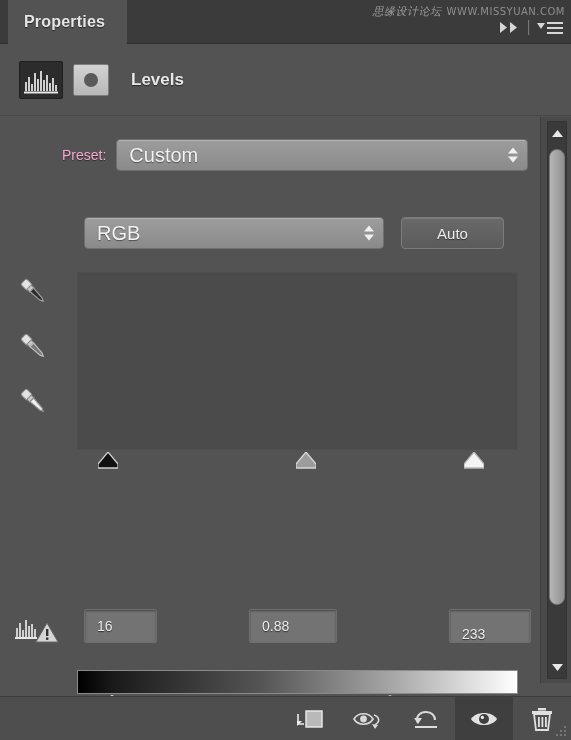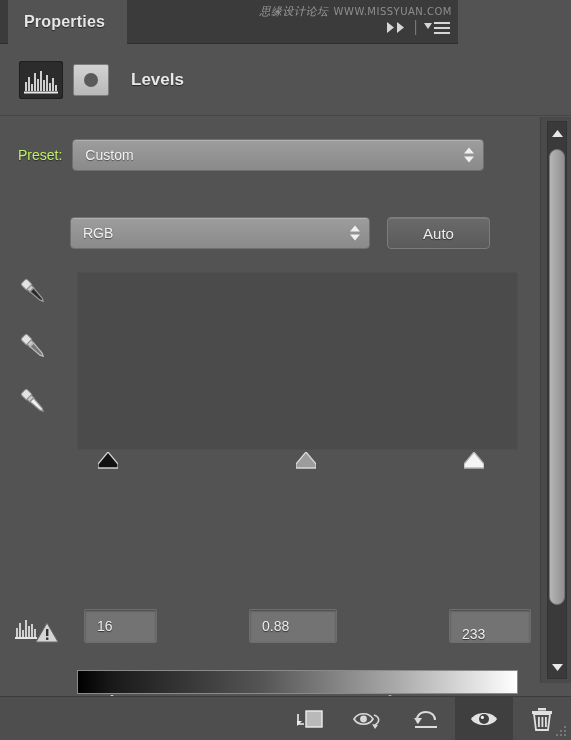--- a/index.html
+++ b/index.html
@@ -7,21 +7,21 @@
     width: 571px; height: 740px;
     background: #535353;
     font-family: "Liberation Sans", sans-serif;
     overflow: hidden;
     position: relative;
     color: #d8d8d8;
   }
 
   
   .tabbar {
-    position: absolute; left: 0; top: 0; width: 458px; height: 44px;
+    position: absolute; left: 0; top: 0; width: 571px; height: 44px;
     background: #3b3b3b;
     border-bottom: 1px solid #2e2e2e;
   }
   .tab-active {
     position: absolute; left: 8px; top: 0; height: 44px;
     padding: 0 22px 0 16px;
     display: flex; align-items: center;
     background: #535353;
     font-size: 16px; font-weight: bold; color: #e6e6e6;
     letter-spacing: .2px;
@@ -74,46 +74,46 @@
   
   .body-area {
     position: absolute; left: 0; top: 117px; width: 540px; height: 566px;
     background: #535353;
   }
 
   .row-preset {
     position: absolute; left: 18px; top: 22px;
     display: flex; align-items: center;
   }
-  .lbl { font-size: 14px; color: #bef264; text-shadow: 0 1px 1px rgba(0,0,0,.5); }
+  .lbl { font-size: 14px; color: #f9a8d4; text-shadow: 0 1px 1px rgba(0,0,0,.5); margin-left: 44px; }
 
   .select {
     position: relative;
     background: linear-gradient(#9d9d9d,#8a8a8a);
     border: 1px solid #6f6f6f;
     border-radius: 4px;
     height: 32px;
     display: flex; align-items: center;
     padding: 0 26px 0 12px;
-    font-size: 14px; color: #f2f2f2;
+    font-size: 20px; color: #f2f2f2;
     text-shadow: 0 1px 1px rgba(0,0,0,.45);
     box-shadow: inset 0 1px 0 rgba(255,255,255,.22);
   }
   .select .stepper {
     position: absolute; right: 9px; top: 50%; transform: translateY(-50%);
     display: flex; flex-direction: column; gap: 3px;
   }
   .ar-up, .ar-dn { width: 0; height: 0; border-left: 5px solid transparent; border-right: 5px solid transparent; }
   .ar-up { border-bottom: 6px solid #f0f0f0; }
   .ar-dn { border-top: 6px solid #f0f0f0; }
 
   #preset-select { width: 412px; margin-left: 10px; }
 
   .row-channel {
-    position: absolute; left: 70px; top: 100px;
+    position: absolute; left: 84px; top: 100px;
     display: flex; align-items: center; gap: 17px;
   }
   #channel-select { width: 300px; }
   .auto-btn {
     width: 103px; height: 32px;
     background: linear-gradient(#6a6a6a,#5b5b5b);
     border: 1px solid #7c7c7c; border-radius: 4px;
     display: flex; align-items: center; justify-content: center;
     font-size: 15px; color: #eee;
     text-shadow: 0 1px 1px rgba(0,0,0,.55);

